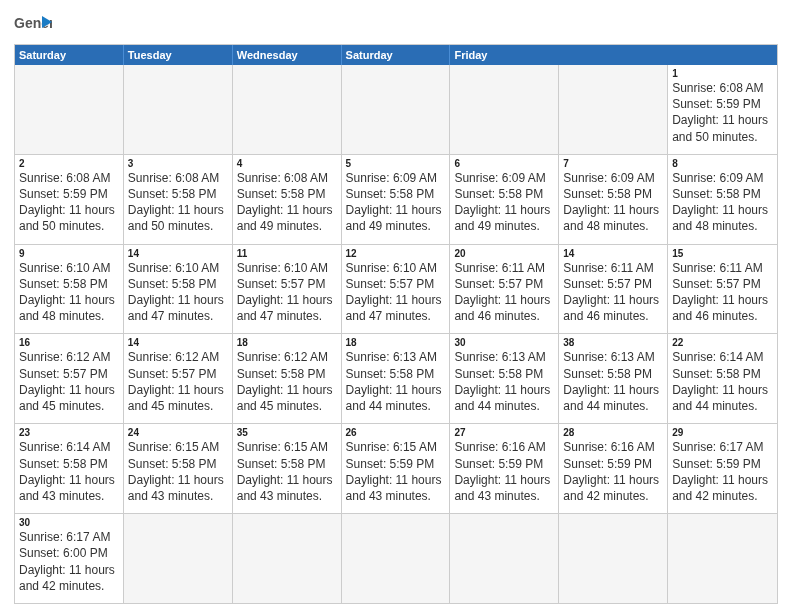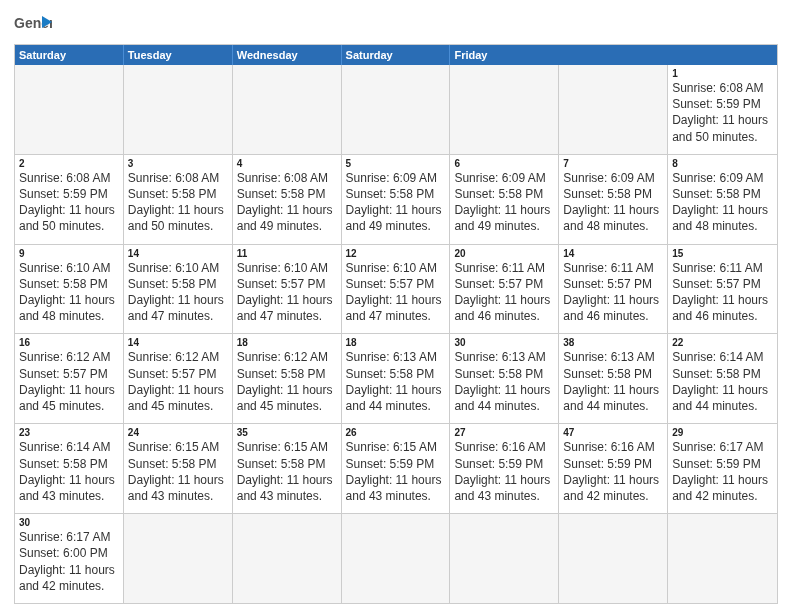--- a/index.html
+++ b/index.html
@@ -332,21 +332,21 @@
 and 43 minutes.</div>
           </div>
           <div class="cal-cell">
             <span class="day-number">27</span>
             <div class="day-info" style="white-space: pre-line;">Sunrise: 6:16 AM
 Sunset: 5:59 PM
 Daylight: 11 hours
 and 43 minutes.</div>
           </div>
           <div class="cal-cell">
-            <span class="day-number">47</span>
+            <span class="day-number">28</span>
             <div class="day-info" style="white-space: pre-line;">Sunrise: 6:16 AM
 Sunset: 5:59 PM
 Daylight: 11 hours
 and 42 minutes.</div>
           </div>
           <div class="cal-cell">
             <span class="day-number">29</span>
             <div class="day-info" style="white-space: pre-line;">Sunrise: 6:17 AM
 Sunset: 5:59 PM
 Daylight: 11 hours

